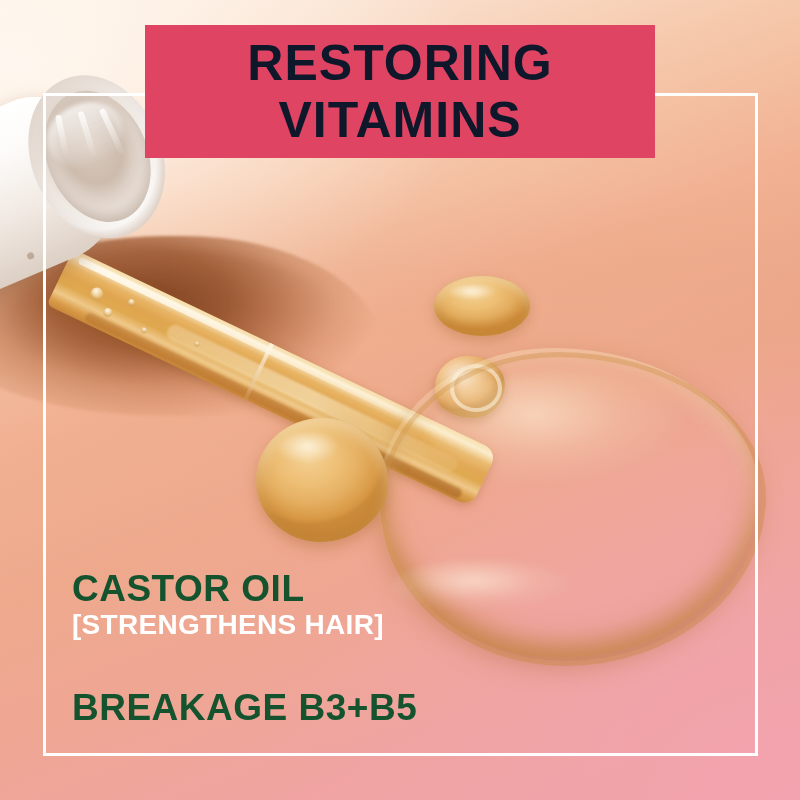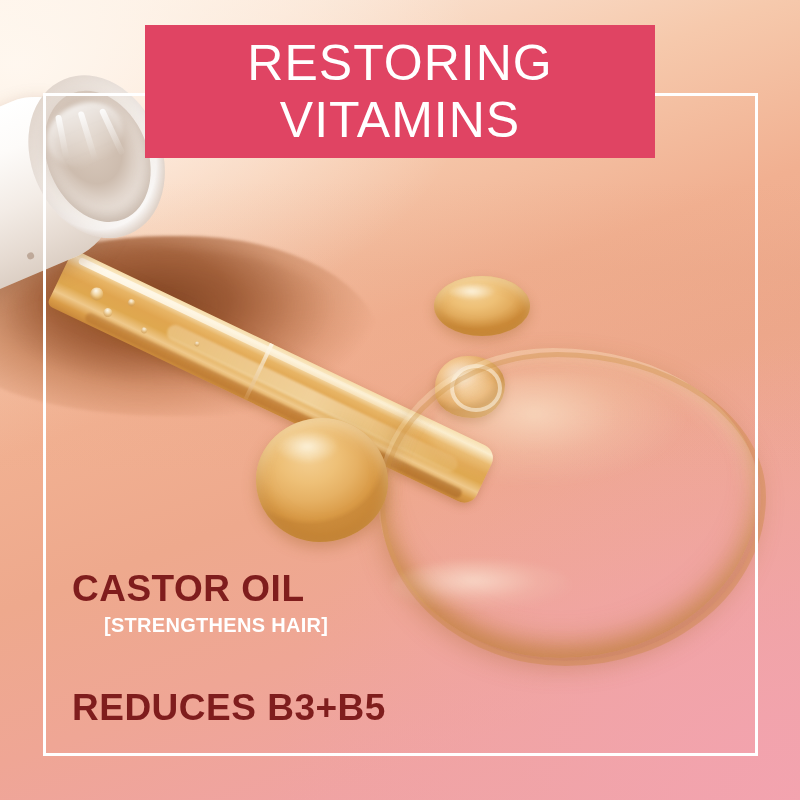--- a/index.html
+++ b/index.html
@@ -366,55 +366,54 @@
     top: 25px;
     width: 510px;
     height: 133px;
     background: #e04463;
     display: flex;
     flex-direction: column;
     align-items: center;
     justify-content: center;
   }
   .banner-line {
-    color: #ffffff;
+    color: #0f172a;
     font-family: "Liberation Sans", sans-serif;
-    font-weight: normal;
+    font-weight: bold;
     font-size: 50px;
     line-height: 57px;
     letter-spacing: 1px;
     text-align: right;
     white-space: nowrap;
   }
 
   
   .claims {
     position: absolute;
     left: 72px;
     top: 568px;
     width: 400px;
   }
   .claim-title {
-    color: #7f1d1d;
+    color: #14532d;
     font-family: "Liberation Sans", sans-serif;
     font-weight: bold;
     font-size: 37px;
     line-height: 42px;
     letter-spacing: 0.5px;
     white-space: nowrap;
   }
   .claim-sub {
     color: #ffffff;
     font-family: "Liberation Sans", sans-serif;
     font-weight: bold;
-    font-size: 20px;
+    font-size: 28px;
     line-height: 30px;
     letter-spacing: 0.3px;
     white-space: nowrap;
-    margin-left: 32px;
   }
   .claim-block + .claim-block {
     margin-top: 47px;
   }
 </style>
 </head>
 <body>
 
 <div id="poster">
 
@@ -472,17 +471,17 @@
     <div class="banner-line">RESTORING</div>
     <div class="banner-line">VITAMINS</div>
   </div>
 
   <div class="claims">
     <div class="claim-block">
       <div class="claim-title">CASTOR OIL</div>
       <div class="claim-sub">[STRENGTHENS HAIR]</div>
     </div>
     <div class="claim-block">
-      <div class="claim-title">REDUCES B3+B5</div>
+      <div class="claim-title">BREAKAGE B3+B5</div>
     </div>
   </div>
 
 </div>
 
 </body></html>

